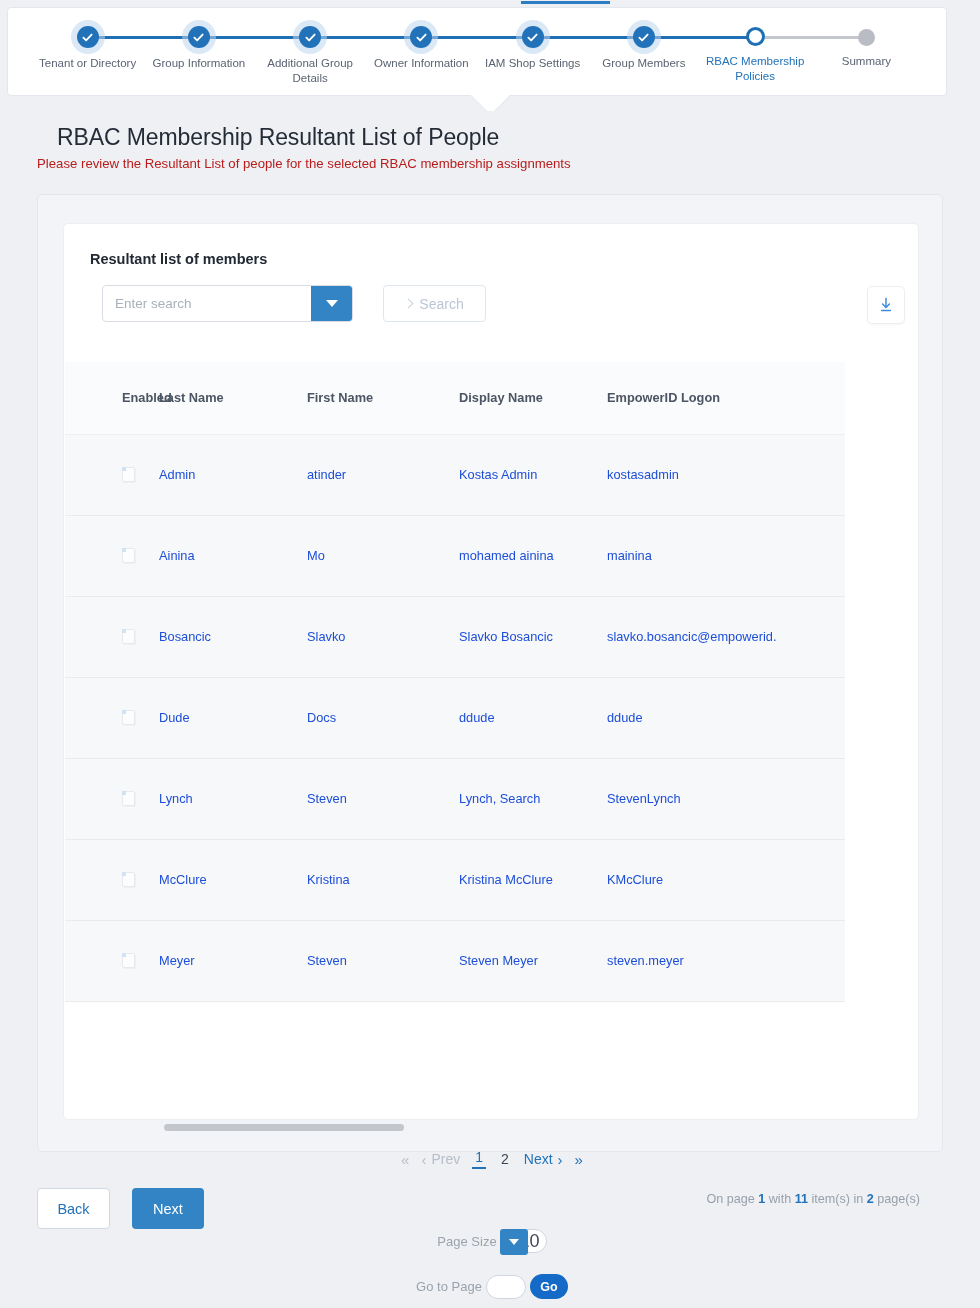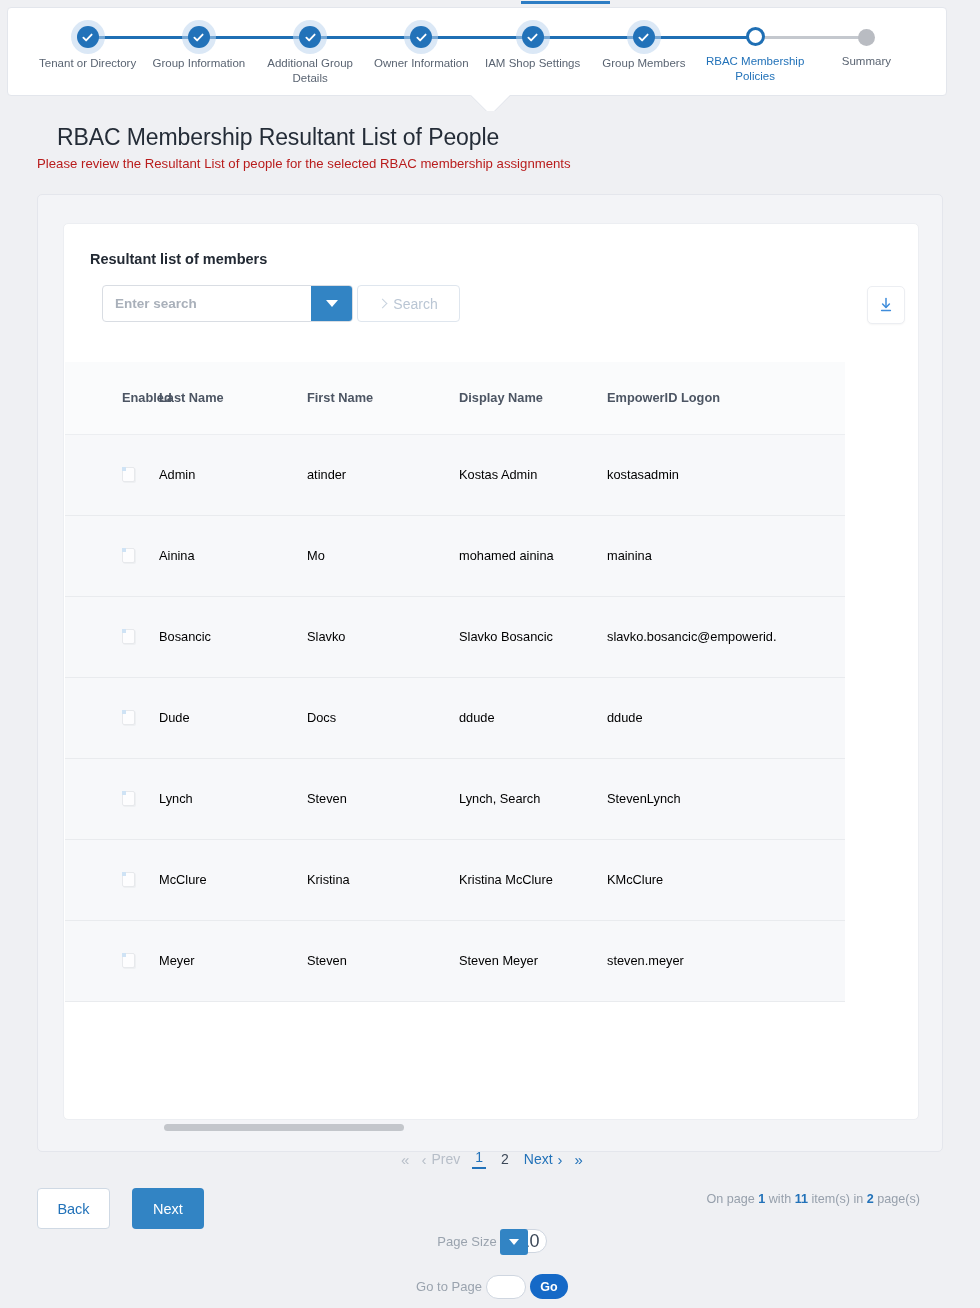--- a/index.html
+++ b/index.html
@@ -173,40 +173,39 @@
   }
   .search-combo input {
     flex: 1;
     border: none;
     outline: none;
     padding: 0 12px;
     font-size: 13.5px;
     font-family: "Liberation Sans", sans-serif;
     color: #3c4858;
     background: transparent;
-    font-weight: bold;
   }
   .search-combo input::placeholder { color: #a9b0ba; }
   .combo-arrow {
     width: 41px;
     background: #3284c4;
     display: flex;
     align-items: center;
     justify-content: center;
     cursor: pointer;
   }
   .caret-down {
     width: 0; height: 0;
     border-left: 6px solid transparent;
     border-right: 6px solid transparent;
     border-top: 7px solid #ffffff;
   }
 
   .search-btn {
-    margin-left: 4px;
+    margin-left: 30px;
     width: 103px; height: 37px;
     border: 1px solid #dfe6ee;
     border-radius: 4px;
     background: #ffffff;
     display: flex;
     align-items: center;
     justify-content: center;
     gap: 7px;
     font-size: 14px;
     color: #bac6d4;
@@ -255,21 +254,21 @@
     font-weight: 700;
     color: #4c5563;
     padding-left: 0;
     border-bottom: 1px solid #eceef1;
     vertical-align: middle;
   }
   tbody td {
     height: 81px;
     background: #f7f8fa;
     font-size: 12.8px;
-    color: #000000;
+    color: #1d4ed8;
     border-bottom: 1px solid #e9ebee;
     vertical-align: middle;
   }
   .col-enabled { width: 94px; padding-left: 57px; }
   .col-last    { width: 148px; }
   .col-first   { width: 152px; }
   .col-display { width: 148px; }
   .col-logon   { width: 200px; }
   .col-extra   { width: 158px; }
 

